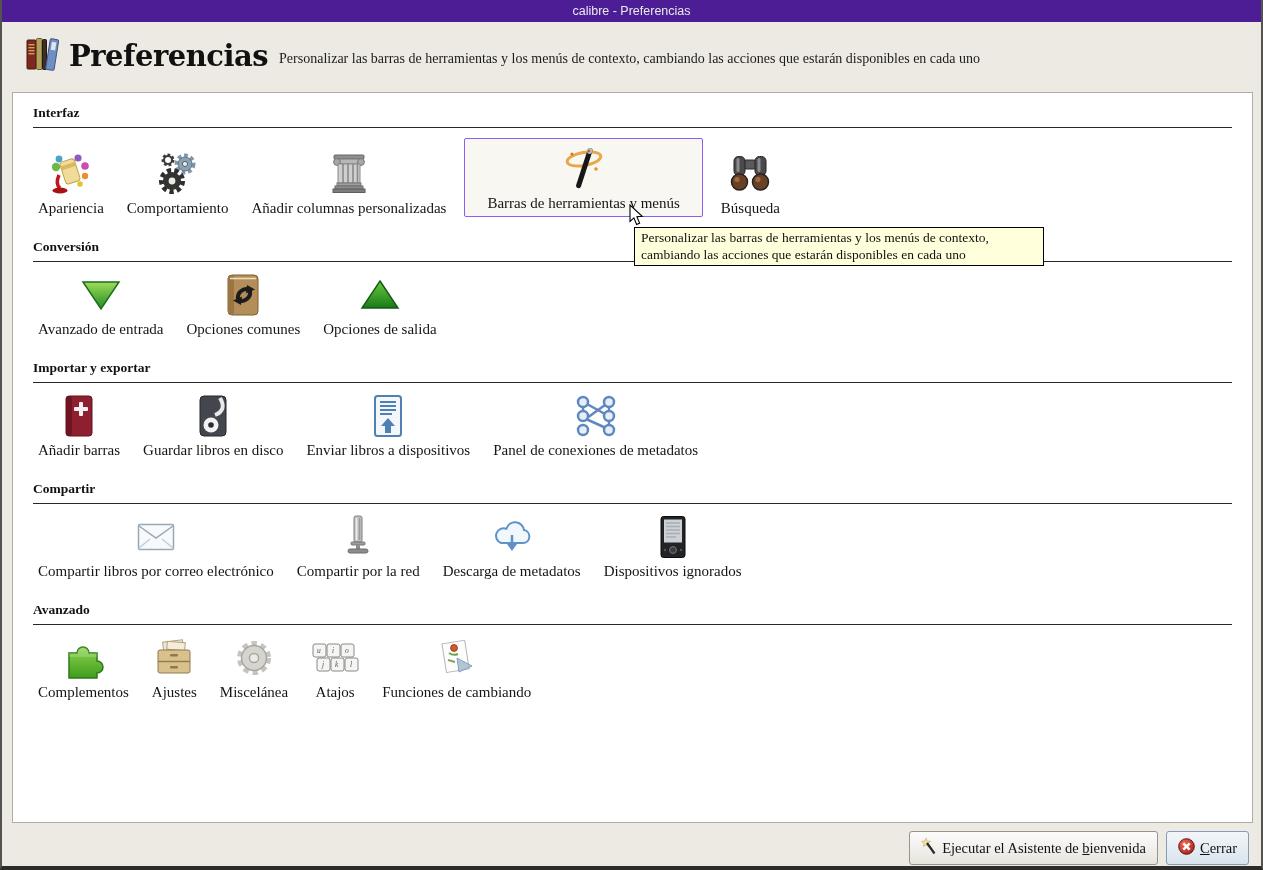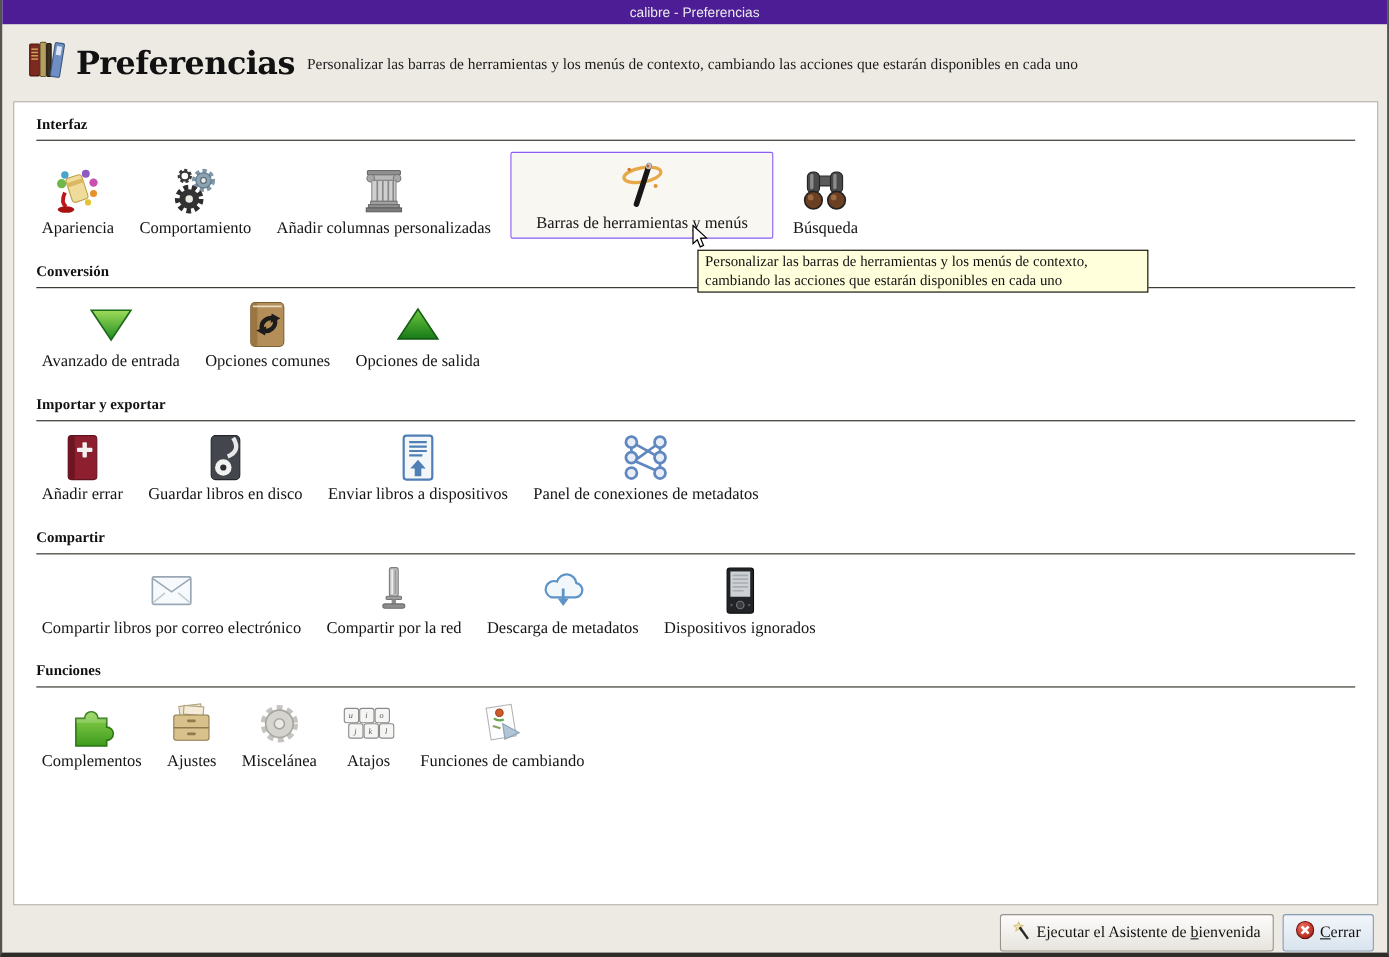--- a/index.html
+++ b/index.html
@@ -258,21 +258,21 @@
     <div class="items-row">
       <div class="item">
         <span class="ic">
           <svg width="34" height="46" viewBox="0 0 34 46">
             <rect x="4" y="3" width="26" height="40" rx="3" fill="#8e1f2e" stroke="#5f1420"></rect>
             <rect x="4" y="3" width="6" height="40" rx="3" fill="#6f1522"></rect>
             <rect x="17" y="9" width="4" height="14" rx="1" fill="#f2f2f2"></rect>
             <rect x="12" y="14" width="14" height="4" rx="1" fill="#f2f2f2"></rect>
           </svg>
         </span>
-        <span class="lbl">Añadir errar</span>
+        <span class="lbl">Añadir barras</span>
       </div>
       <div class="item">
         <span class="ic">
           <svg width="34" height="46" viewBox="0 0 34 46">
             <rect x="4" y="3" width="26" height="40" rx="4" fill="#43474d" stroke="#24262a"></rect>
             <path d="M24,5 C29,13 27,19 19,22" stroke="#e8e8e8" stroke-width="4" fill="none"></path>
             <circle cx="15" cy="32" r="7.5" fill="#f2f2f2"></circle>
             <circle cx="15" cy="32" r="2.8" fill="#2a2c30"></circle>
           </svg>
         </span>
@@ -365,21 +365,21 @@
             <circle cx="7" cy="35" r="1.2" fill="#55565c"></circle>
             <circle cx="23" cy="35" r="1.2" fill="#55565c"></circle>
           </svg>
         </span>
         <span class="lbl">Dispositivos ignorados</span>
       </div>
     </div>
   </div>
 
   <div class="section">
-    <div class="section-title">Funciones</div>
+    <div class="section-title">Avanzado</div>
     <div class="rule"></div>
     <div class="items-row">
       <div class="item">
         <span class="ic">
           <svg width="44" height="42" viewBox="0 0 44 42">
             <path d="M8,16 h8 a6,6 0 1 1 12,0 h8 v8 a6,6 0 1 1 0,12 v5 h-28 z" fill="url(#gPuzzle)" stroke="#2c7a12" stroke-width="1.5"></path>
             <path d="M8,16 h8 a6,6 0 1 1 12,0 h8 v4 h-28 z" fill="#ffffff" opacity="0.18"></path>
           </svg>
         </span>
         <span class="lbl">Complementos</span>

